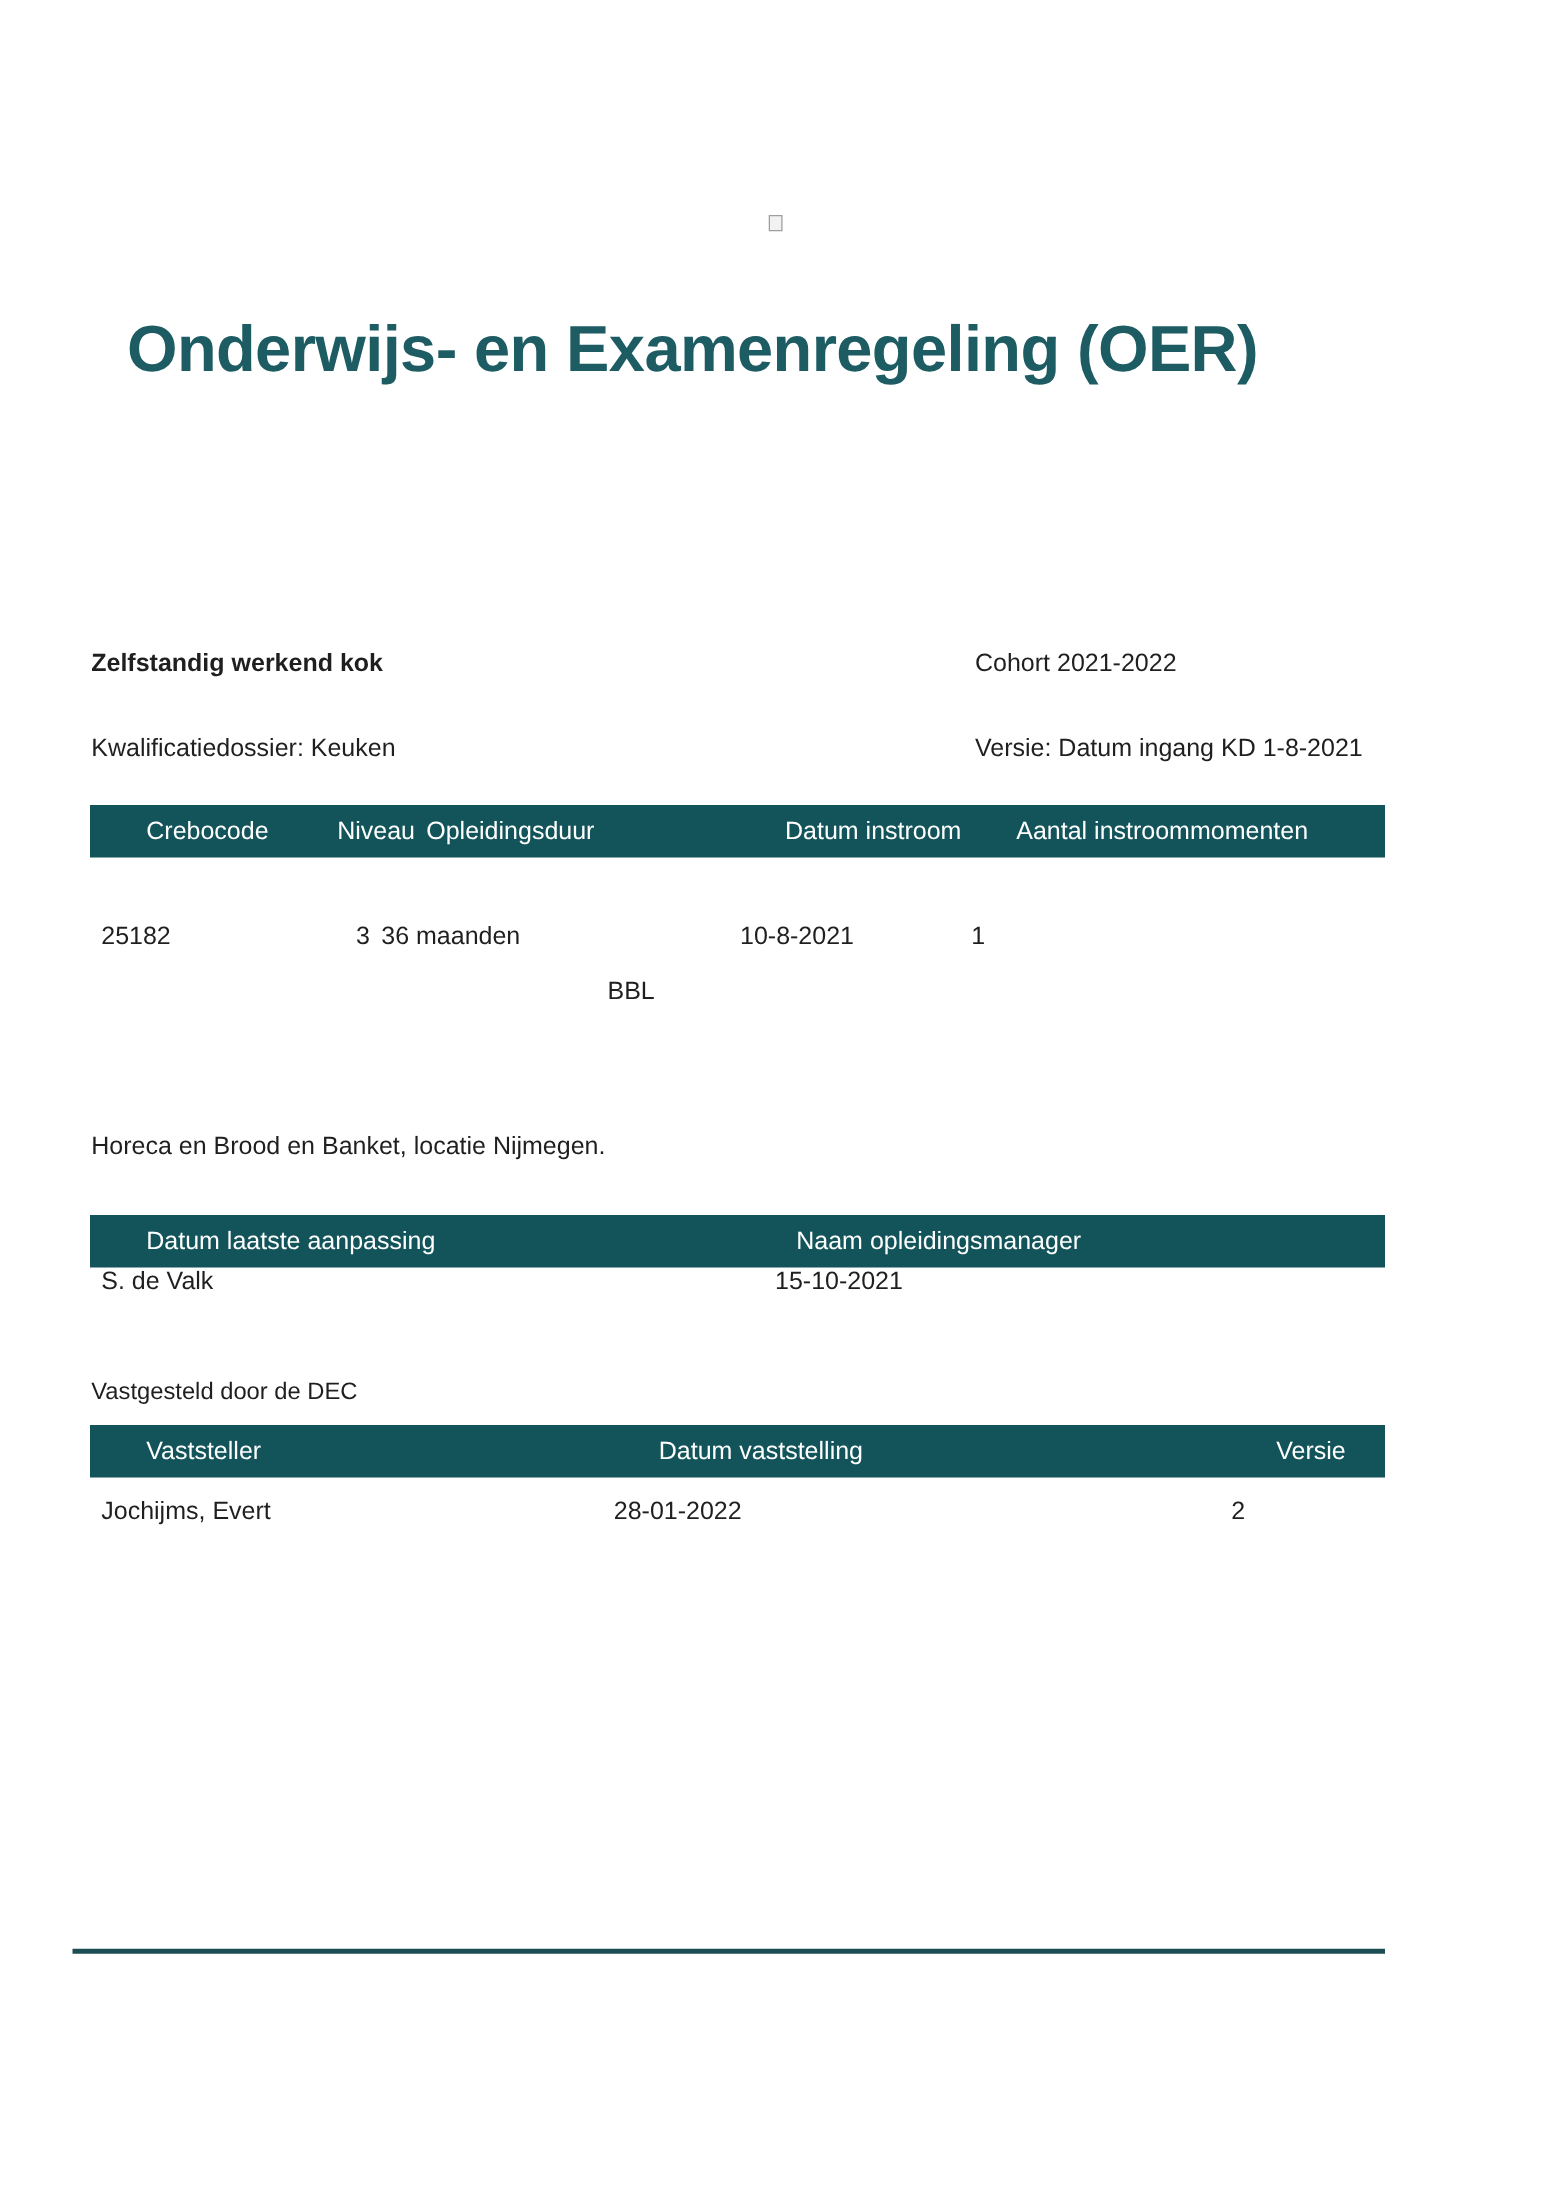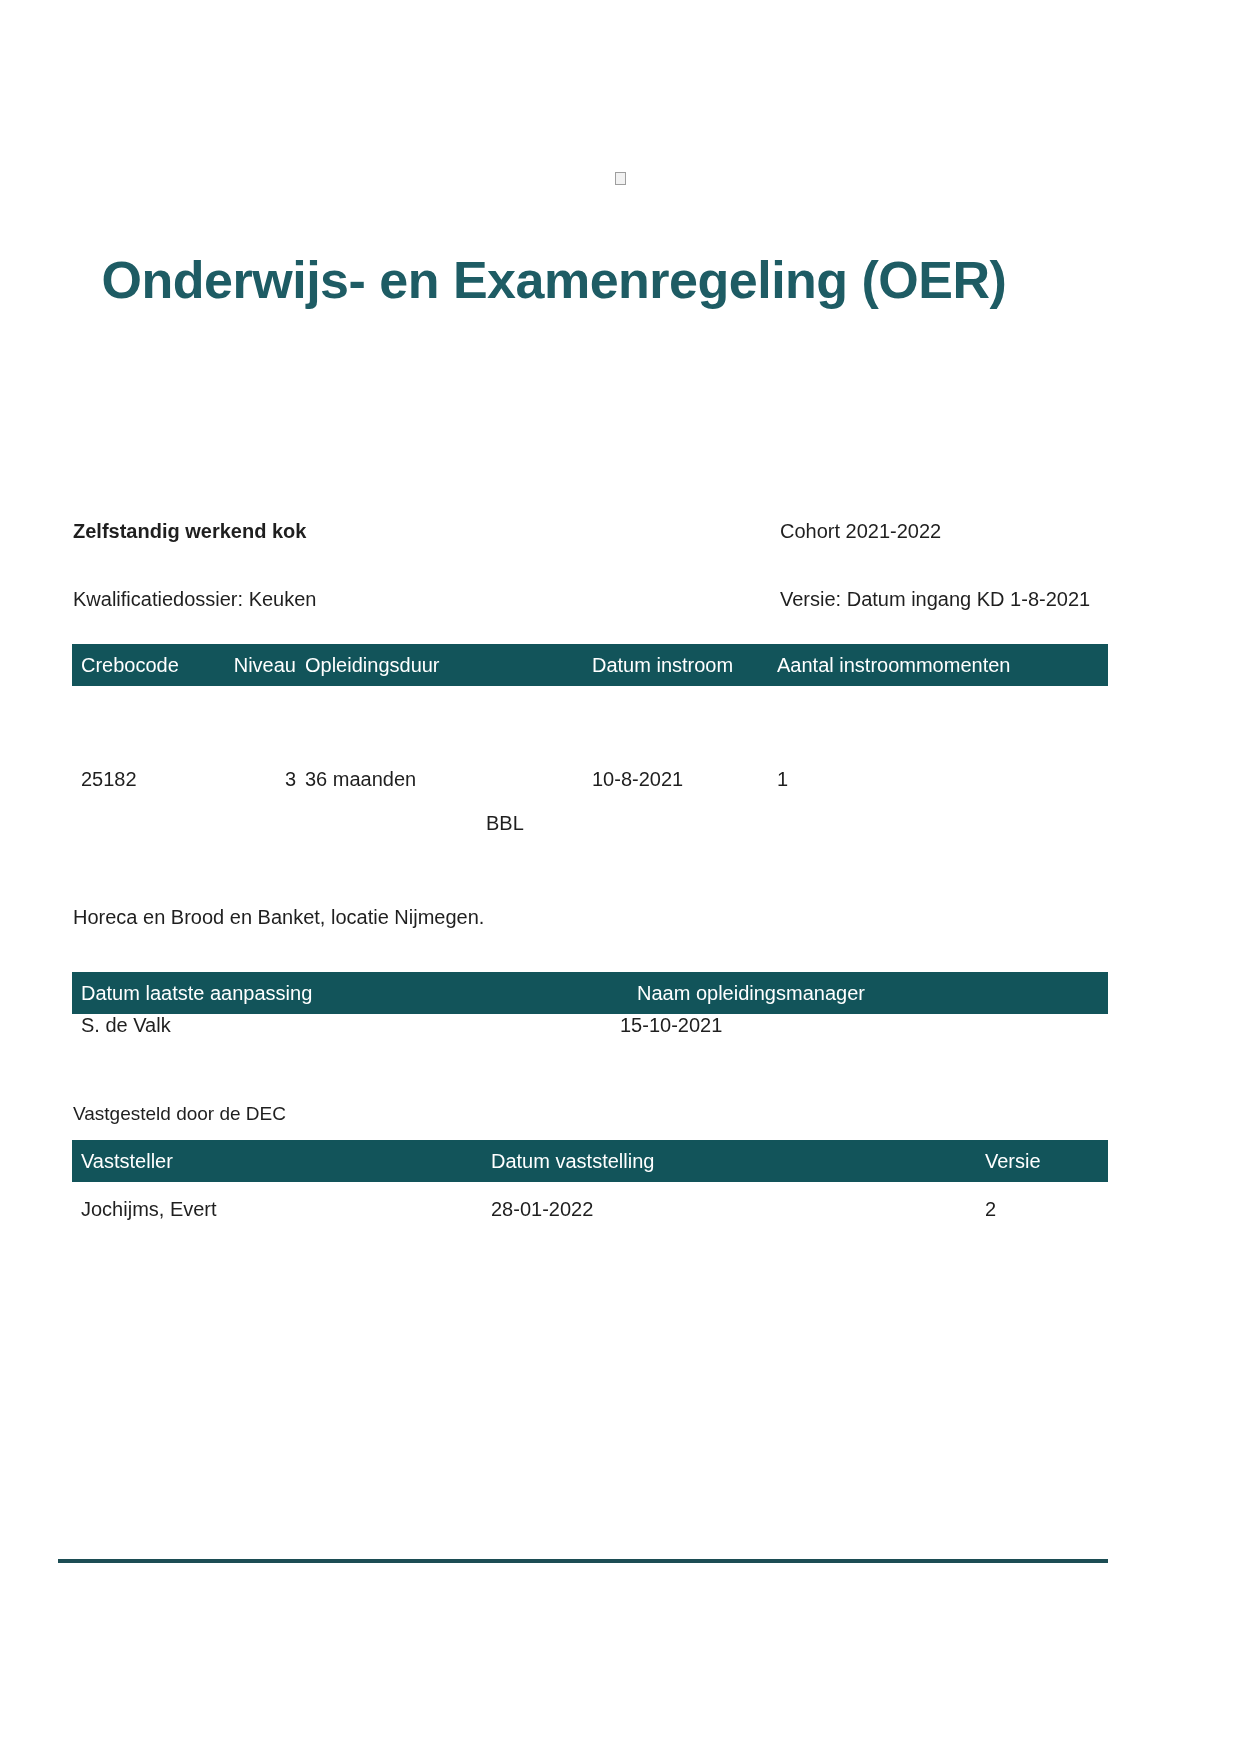--- a/index.html
+++ b/index.html
@@ -48,32 +48,33 @@
   .bold { font-weight: bold; }
 
   
   .doc-table { position: absolute; left: 72px; width: 1095px; font-size: 20px; }
   .t-head {
     display: flex;
     height: 42px;
     line-height: 42px;
     background: #12545a;
     color: #ffffff;
+    padding-left: 36px;
   }
   .t-row { display: flex; color: #1f1f1f; }
   .t-cell { padding-left: 9px; box-sizing: border-box; flex: 0 0 auto; white-space: nowrap; overflow: hidden; }
 
   .table1 { top: 644px; }
   .table1 .c0 { width: 135px; }
   .table1 .c1 { width: 89px; text-align: right; }
   .table1 .c2 { width: 181px; }
   .table1 .c3 { width: 106px; margin-top: 44px; }
   .table1 .c4 { width: 185px; }
   .table1 .c5 { flex: 1 1 auto; }
-  .table1 .t-row { padding-top: 82px; }
+  .table1 .t-row { padding-top: 52px; }
 
   .table2 { top: 972px; }
   .table2 .c0 { width: 539px; }
   .table2 .c1 { flex: 1 1 auto; }
   .table2 .t-row { }
 
   .table3 { top: 1140px; }
   .table3 .c0 { width: 410px; }
   .table3 .c1 { width: 494px; }
   .table3 .c2 { flex: 1 1 auto; }

